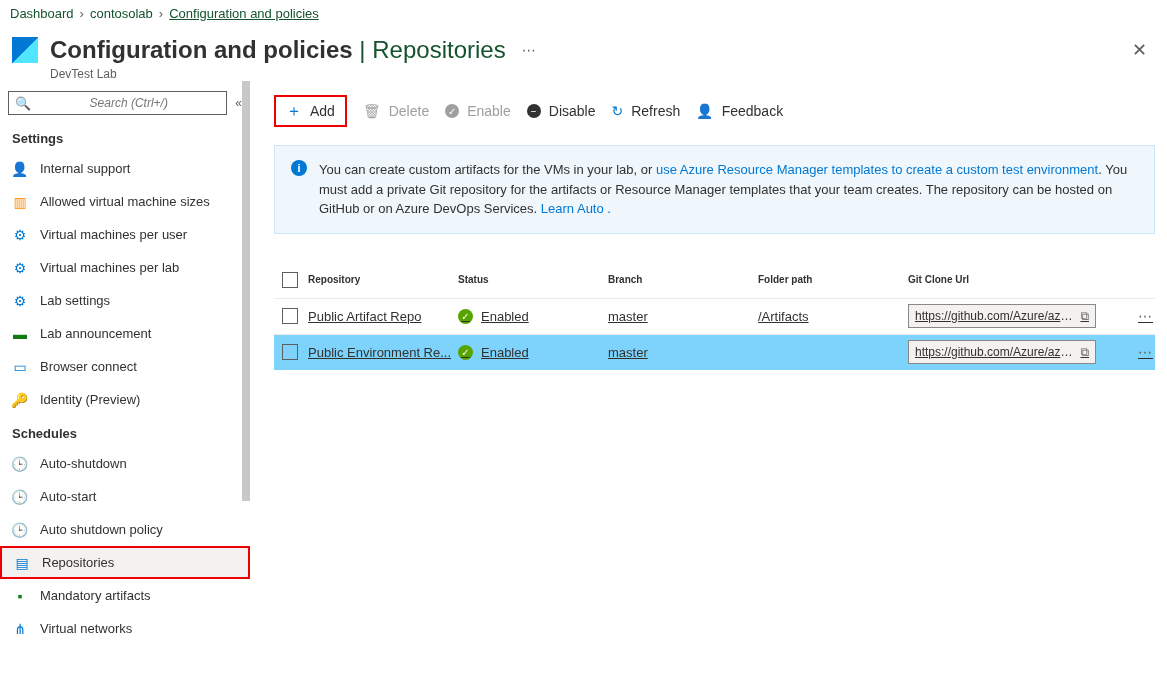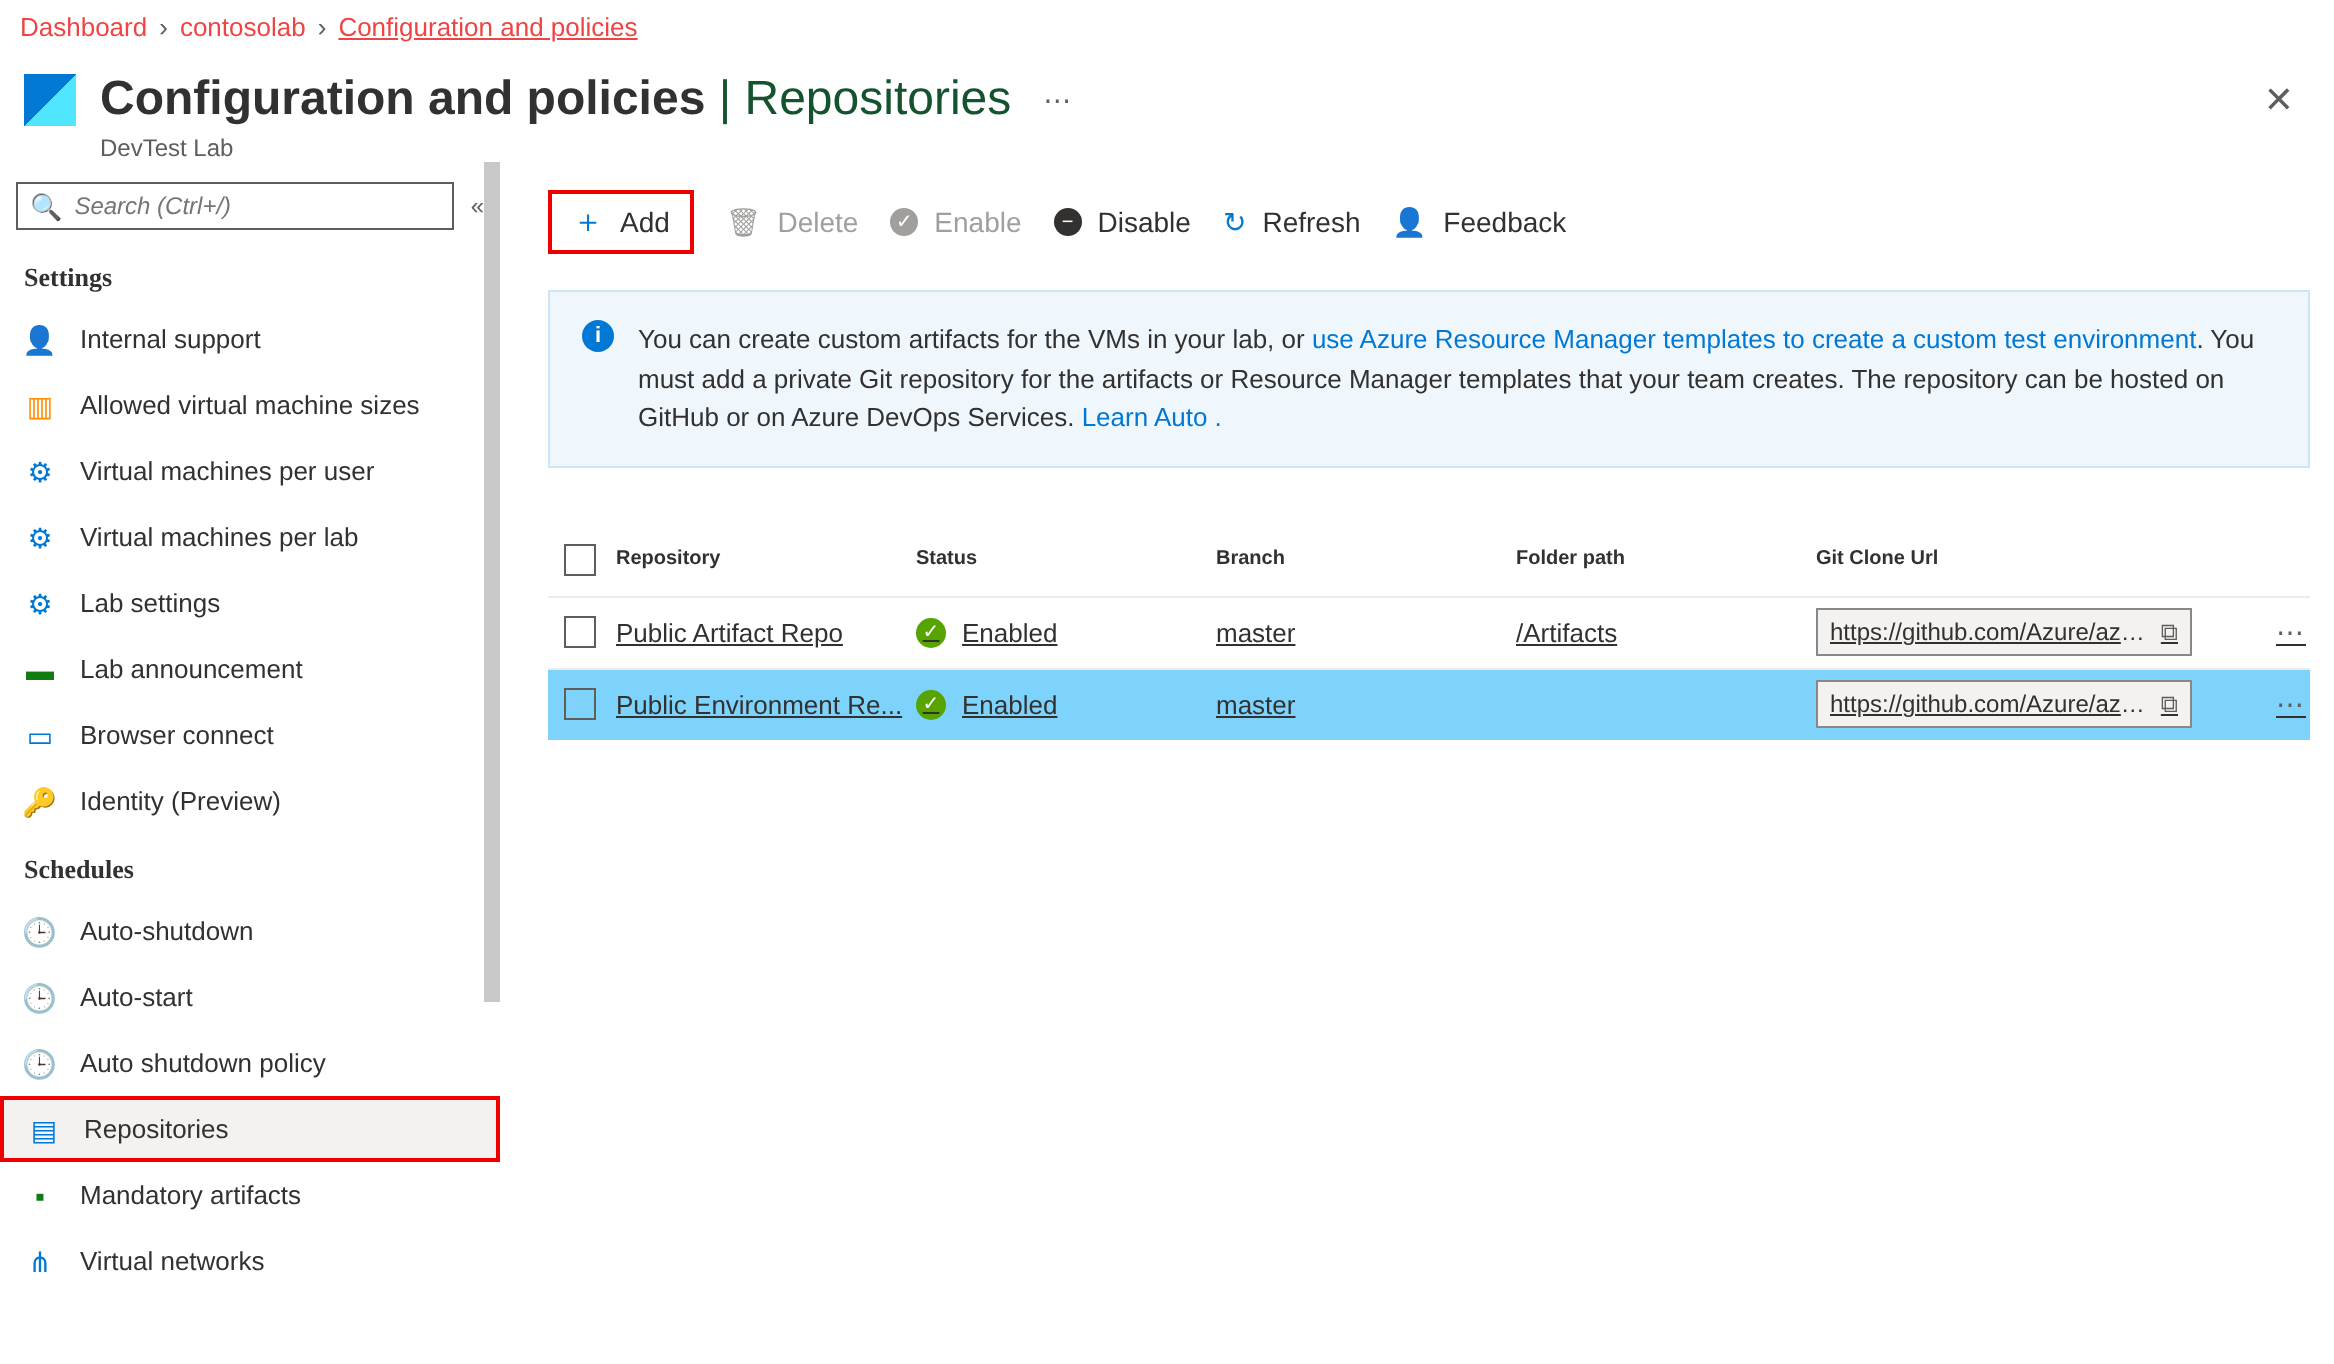--- a/index.html
+++ b/index.html
@@ -1,38 +1,38 @@
 <!DOCTYPE html>
 <html><head>
 <meta charset="utf-8">
 <style>
 * { box-sizing: border-box; margin: 0; padding: 0; font-family: "Segoe UI", Arial, sans-serif; }
 body { background: #fff; width: 1167px; height: 682px; overflow: hidden; font-size: 13px; color: #323130; }
 
 .breadcrumbs { padding: 6px 10px; display: flex; align-items: center; gap: 6px; font-size: 13px; }
-.breadcrumbs a { color: #ef4444; text-decoration: none; cursor: pointer; }
+.breadcrumbs a { color: #14532d; text-decoration: none; cursor: pointer; }
 .breadcrumbs .sep { color: #605e5c; }
 .breadcrumbs .current a { text-decoration: underline; }
 
 .header { display: flex; align-items: center; padding: 4px 12px 0 12px; }
 .header-icon { width: 26px; height: 26px; background: linear-gradient(135deg,#0078d4 50%,#50e6ff 50%); margin-right: 12px; }
 .title { font-size: 24px; font-weight: 600; }
 .title .light { font-weight: 400; color: #14532d; }
 .subtitle { font-size: 12px; color: #605e5c; margin-left: 50px; margin-top: -2px; }
 .close-x { margin-left: auto; font-size: 18px; color: #605e5c; padding: 8px; cursor: pointer; }
 .ellipsis { margin-left: 16px; color: #605e5c; font-size: 14px; letter-spacing: 1px; }
 
 .layout { display: flex; height: calc(100% - 72px); }
 .sidebar { width: 250px; border-right: none; padding: 4px 0; overflow-y: auto; position: relative; }
 .sidebar-scroll { position: absolute; right: 0; top: 0; width: 8px; height: 420px; background: #c8c8c8; }
 .search-row { display: flex; align-items: center; padding: 6px 8px; gap: 8px; }
 .search-box { flex: 1; border: 1px solid #605e5c; height: 24px; display: flex; align-items: center; padding: 0 6px; gap: 6px; }
-.search-box input { border: none; outline: none; font-size: 12px; flex: 1; font-style: italic; color: #605e5c; }
+.search-box input { border: none; outline: none; font-size: 12px; flex: 1; font-style: italic; color: #605e5c; text-align: center; }
 .collapse-caret { color: #605e5c; font-size: 12px; cursor: pointer; }
-.sec-head { font-size: 13px; font-weight: 600; padding: 10px 12px 6px; color: #323130; font-family: Liberation Serif, serif; }
+.sec-head { font-size: 13px; font-weight: 600; padding: 10px 12px 6px; color: #323130; }
 .nav-item { display: flex; align-items: center; height: 33px; padding: 0 12px; gap: 12px; cursor: pointer; }
 .nav-item.active { border: 2px solid #e00; background: #f3f2f1; }
 .nav-icon { width: 16px; height: 16px; display: inline-flex; align-items: center; justify-content: center; font-size: 14px; }
 
 .main { flex: 1; padding: 0 12px 12px 24px; overflow: auto; }
 .toolbar { display: flex; align-items: center; gap: 16px; padding: 14px 0 18px; color: #605e5c; font-size: 14px; }
 .tbtn { display: inline-flex; align-items: center; gap: 8px; cursor: pointer; color: #323130; }
 .tbtn.disabled { color: #a19f9d; }
 .tbtn-add { border: 2px solid #e00; padding: 6px 10px; height: 32px; }
 .tbtn-add .plus { color: #0078d4; font-size: 16px; font-weight: 400; }

